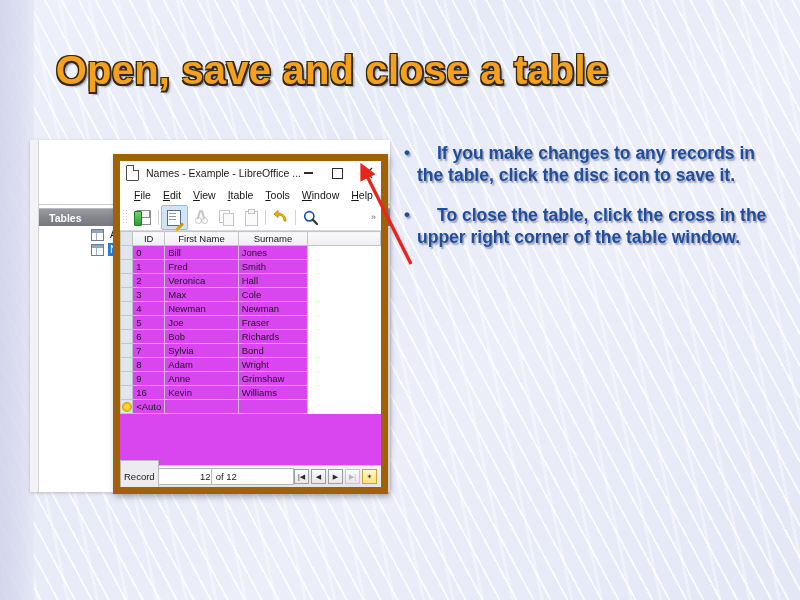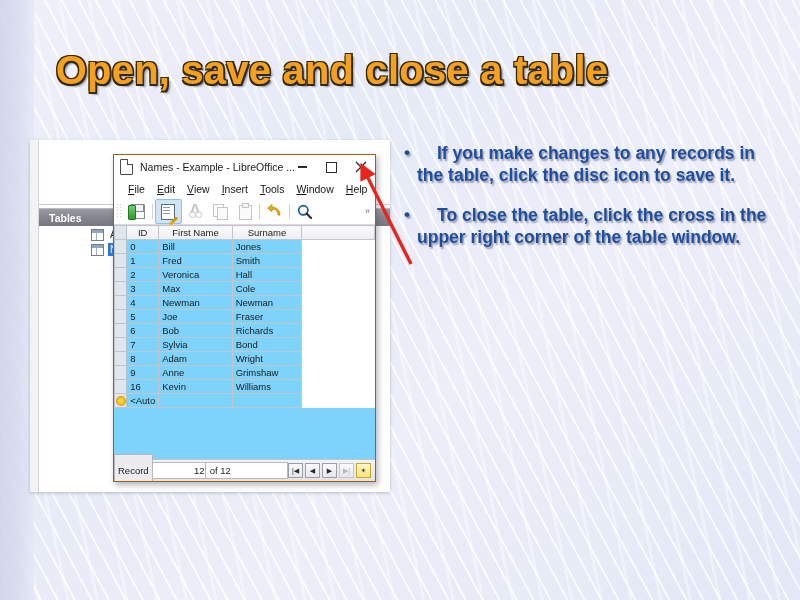--- a/index.html
+++ b/index.html
@@ -110,21 +110,21 @@
     content:"";position:absolute;left:0;top:0;right:0;height:3px;background:#8fa6c0;
   }
   .tblIcon:after{
     content:"";position:absolute;left:4px;top:3px;bottom:0;width:1px;background:#9fb2c8;
   }
 
   
   #lowin{
     position:absolute;left:113px;top:154px;width:261px;height:326px;
     background:#ffffff;
-    border:1px solid #a16207;
+    border:7px solid #a16207;
     box-shadow:2px 3px 6px rgba(60,60,80,.38);
     overflow:hidden;
   }
   #titlebar{
     height:24px;background:#ffffff;display:flex;align-items:center;
     padding-left:6px;position:relative;
   }
   #titlebar .doc-icon{
     width:11px;height:14px;border:1.4px solid #4a4a4a;border-radius:1px;
     position:relative;flex:0 0 auto;margin-right:7px;background:#fff;
@@ -187,21 +187,21 @@
   .ico-copy .p1{position:absolute;left:0;top:0;width:9px;height:11px;border:1.3px solid #5a5a62;background:#fff;}
   .ico-copy .p2{position:absolute;left:4px;top:3px;width:9px;height:11px;border:1.3px solid #5a5a62;background:#f1f1f4;}
   .ico-paste .cb{position:absolute;left:1px;top:1px;width:11px;height:13px;border:1.3px solid #5a5a62;background:#f4f4f6;}
   .ico-paste .clip{position:absolute;left:4px;top:-1px;width:5px;height:3px;border:1.3px solid #5a5a62;background:#e0e0e4;}
 
   .ico-undo{width:16px;height:14px;position:relative;}
   .ico-undo svg{display:block;}
   .ico-find{width:15px;height:15px;position:relative;}
 
   
-  #grid{position:absolute;left:0;top:70px;right:0;bottom:22px;background:#7dd3fc;overflow:hidden;}
+  #grid{position:absolute;left:0;top:70px;right:0;bottom:22px;background:#d946ef;overflow:hidden;}
   #gridtable{border-collapse:collapse;font-size:9.5px;color:#1a1a1a;table-layout:fixed;}
   #gridtable th,#gridtable td{
     border:1px solid #c4c4cc;padding:0 3px;height:13px;line-height:13px;
     overflow:hidden;white-space:nowrap;
   }
   #gridtable th{
     background:linear-gradient(180deg,#fafafc,#eeeef2);
     font-weight:normal;text-align:center;color:#1a1a1a;
   }
   #gridtable .hcol{width:12px;background:#dfe6ec;border-right:1px solid #b9c2ca;padding:0;}
@@ -299,21 +299,21 @@
           <line x1="11" y1="1" x2="1" y2="11" stroke="#2b2b2b" stroke-width="1.2"></line>
         </svg>
       </div>
     </div>
   </div>
 
   <div id="menubar">
     <div class="mi"><u>F</u><span>ile</span></div>
     <div class="mi"><u>E</u><span>dit</span></div>
     <div class="mi"><u>V</u><span>iew</span></div>
-    <div class="mi"><u>I</u><span>nsert</span></div>
+    <div class="mi"><u>I</u><span>table</span></div>
     <div class="mi"><u>T</u><span>ools</span></div>
     <div class="mi"><u>W</u><span>indow</span></div>
     <div class="mi"><u>H</u><span>elp</span></div>
   </div>
 
   <div id="toolbar">
     <div class="grip"></div>
 
     <div class="tbtn">
       <span class="ico-save">

